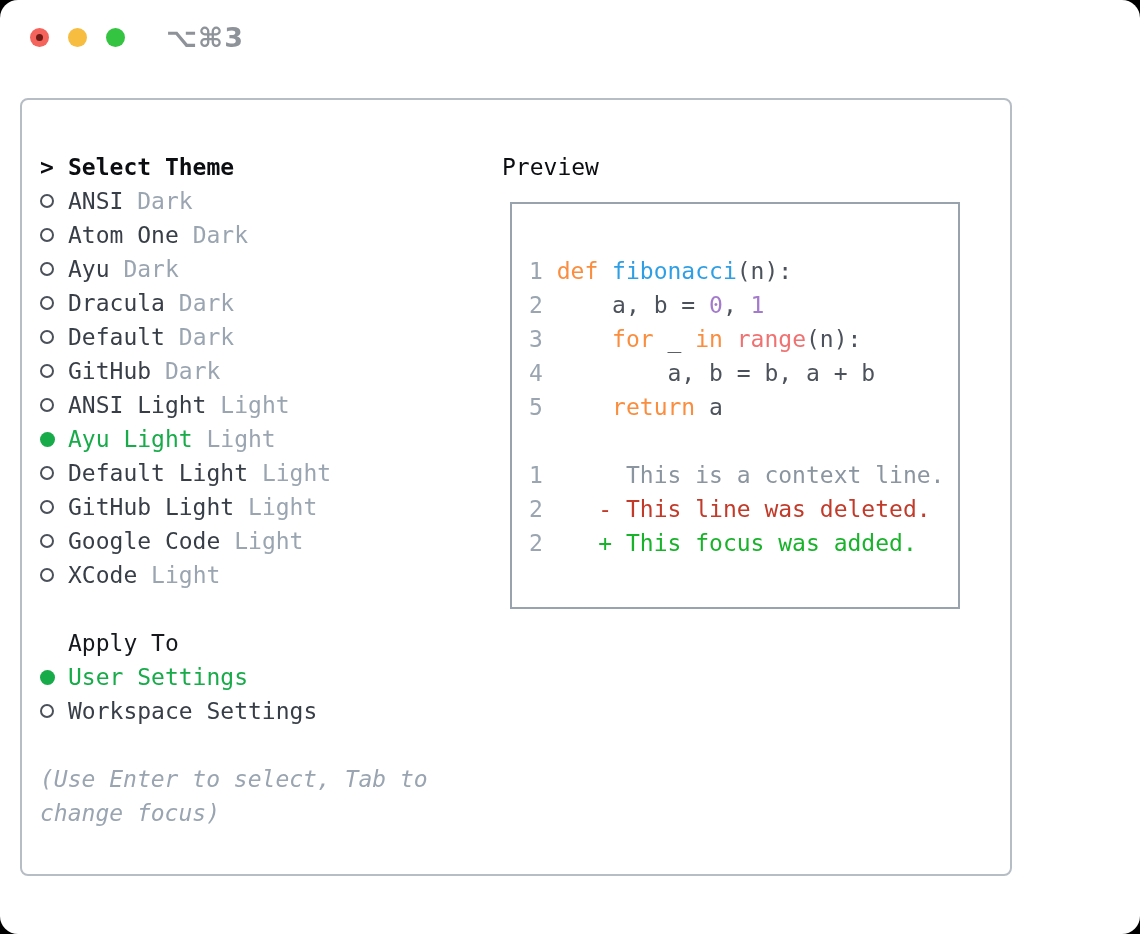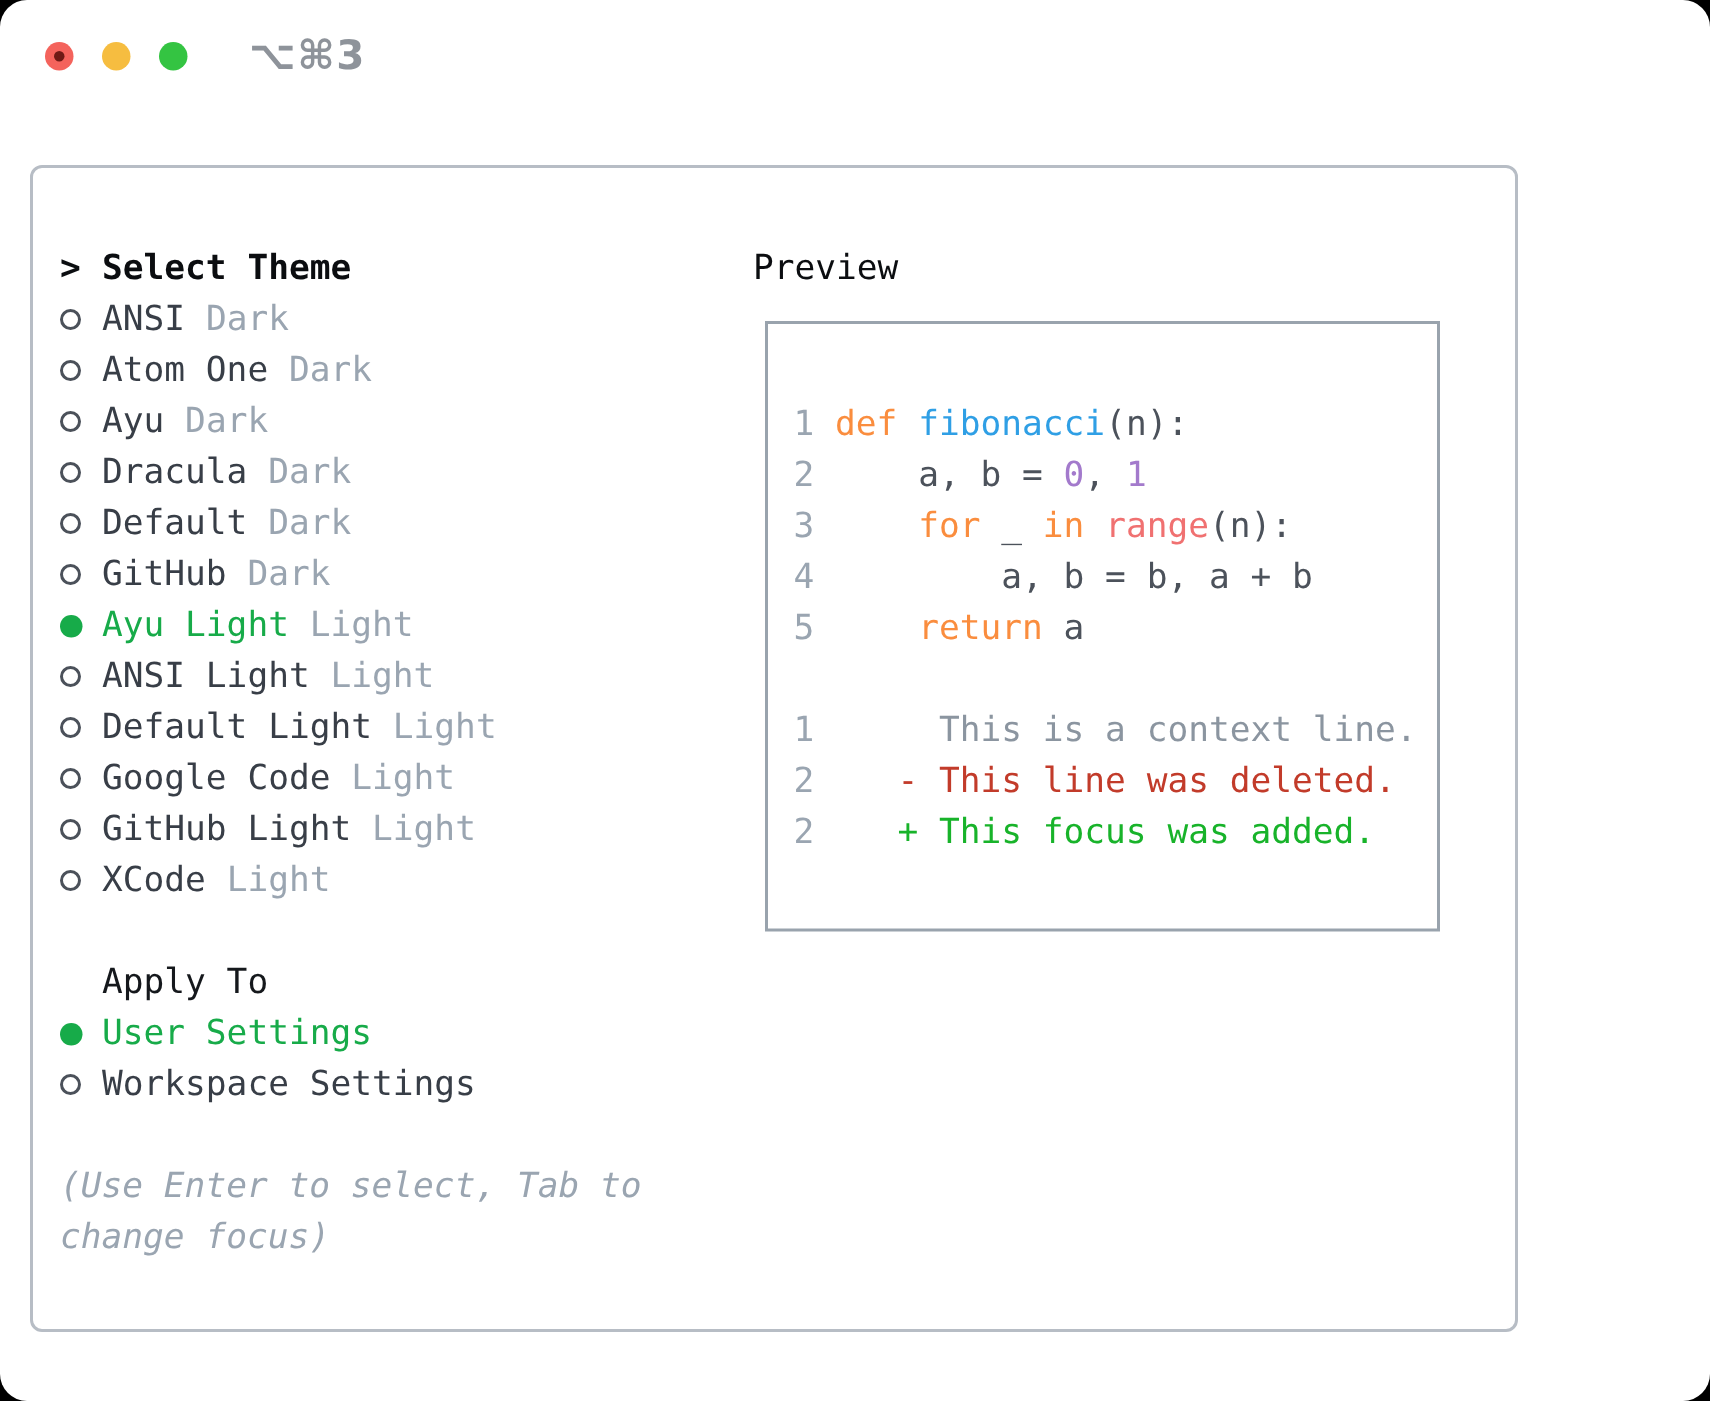--- a/index.html
+++ b/index.html
@@ -17,21 +17,21 @@
   .tl.green  { left:106px; background:#34c442; }
   .tl-dot { position:absolute; left:6px; top:6px; width:7px; height:7px; border-radius:50%; background:#6e1a15; }
   .win-title {
     position:absolute; left:166px; top:22px;
     font-family:"DejaVu Sans", sans-serif;
     font-size:27px; font-weight:bold; color:#8e939a; letter-spacing:1px;
   }
   
   .panel {
     position:absolute; left:20px; top:98px; width:992px; height:778px;
-    border:2px solid #b7bdc5; border-radius:8px; background:#fff;margin-top:12px;
+    border:2px solid #b7bdc5; border-radius:8px; background:#fff;
   }
   
   .left { position:absolute; left:18px; top:50px; }
   .row { white-space:pre; font-size:23px; line-height:34px; height:34px; color:#383e47; }
   .marker { display:inline-block; width:28px; height:34px; position:relative; vertical-align:top; }
   .marker.arrow { font-weight:bold; color:#0b0d10; }
   .radio-circle {
     position:absolute; left:0; top:10px; width:14px; height:14px; border-radius:50%;
     border:2px solid #4b515a; background:transparent;
   }
@@ -83,25 +83,25 @@
     <div class="left">
       <div class="row"><span class="marker arrow">&gt;</span><span class="heading-text">Select Theme</span></div>
 
       <div id="theme-list">
           <div class="row"><span class="marker"><span class="radio-circle"></span></span><span class="opt-name">ANSI</span> <span class="opt-tag">Dark</span></div>
           <div class="row"><span class="marker"><span class="radio-circle"></span></span><span class="opt-name">Atom One</span> <span class="opt-tag">Dark</span></div>
           <div class="row"><span class="marker"><span class="radio-circle"></span></span><span class="opt-name">Ayu</span> <span class="opt-tag">Dark</span></div>
           <div class="row"><span class="marker"><span class="radio-circle"></span></span><span class="opt-name">Dracula</span> <span class="opt-tag">Dark</span></div>
           <div class="row"><span class="marker"><span class="radio-circle"></span></span><span class="opt-name">Default</span> <span class="opt-tag">Dark</span></div>
           <div class="row"><span class="marker"><span class="radio-circle"></span></span><span class="opt-name">GitHub</span> <span class="opt-tag">Dark</span></div>
+          <div class="row"><span class="marker"><span class="radio-circle"></span></span><span class="opt-name">ANSI Light</span> <span class="opt-tag">Light</span></div>
           <div class="row"><span class="marker"><span class="radio-circle sel"></span></span><span class="opt-name green">Ayu Light</span> <span class="opt-tag">Light</span></div>
-          <div class="row"><span class="marker"><span class="radio-circle"></span></span><span class="opt-name">ANSI Light</span> <span class="opt-tag">Light</span></div>
           <div class="row"><span class="marker"><span class="radio-circle"></span></span><span class="opt-name">Default Light</span> <span class="opt-tag">Light</span></div>
+          <div class="row"><span class="marker"><span class="radio-circle"></span></span><span class="opt-name">GitHub Light</span> <span class="opt-tag">Light</span></div>
           <div class="row"><span class="marker"><span class="radio-circle"></span></span><span class="opt-name">Google Code</span> <span class="opt-tag">Light</span></div>
-          <div class="row"><span class="marker"><span class="radio-circle"></span></span><span class="opt-name">GitHub Light</span> <span class="opt-tag">Light</span></div>
           <div class="row"><span class="marker"><span class="radio-circle"></span></span><span class="opt-name">XCode</span> <span class="opt-tag">Light</span></div>
         </div>
 
       <div class="row spacer"></div>
 
       <div class="row"><span class="marker"></span><span class="apply-heading">Apply To</span></div>
 
       <div id="apply-list">
           <div class="row"><span class="marker"><span class="radio-circle sel"></span></span><span class="opt-name green">User Settings</span></div>
           <div class="row"><span class="marker"><span class="radio-circle"></span></span><span class="opt-name">Workspace Settings</span></div>

